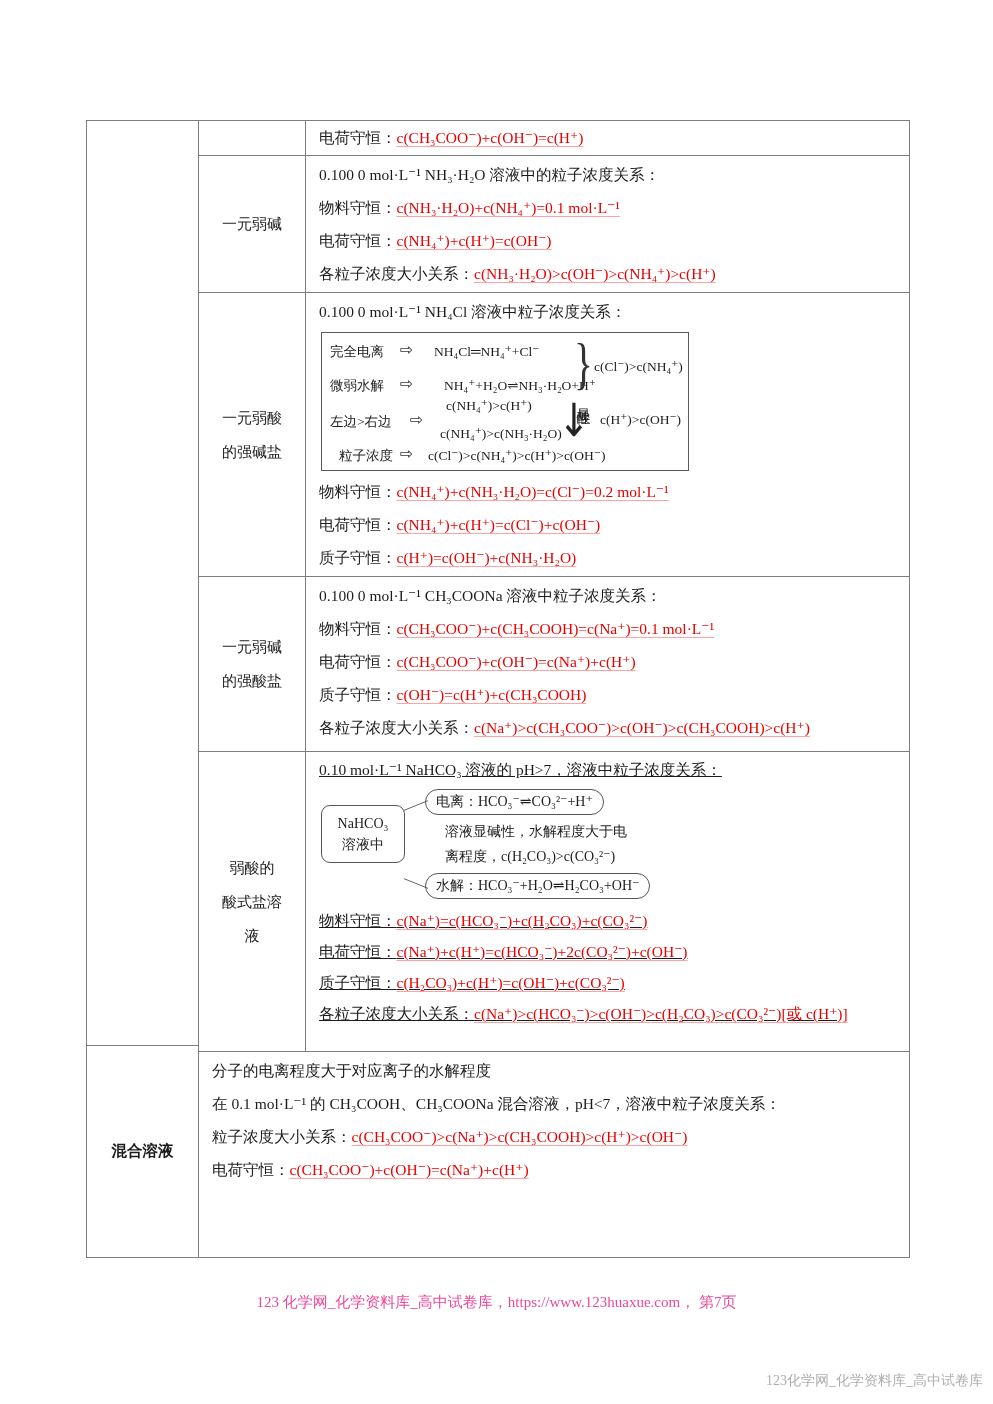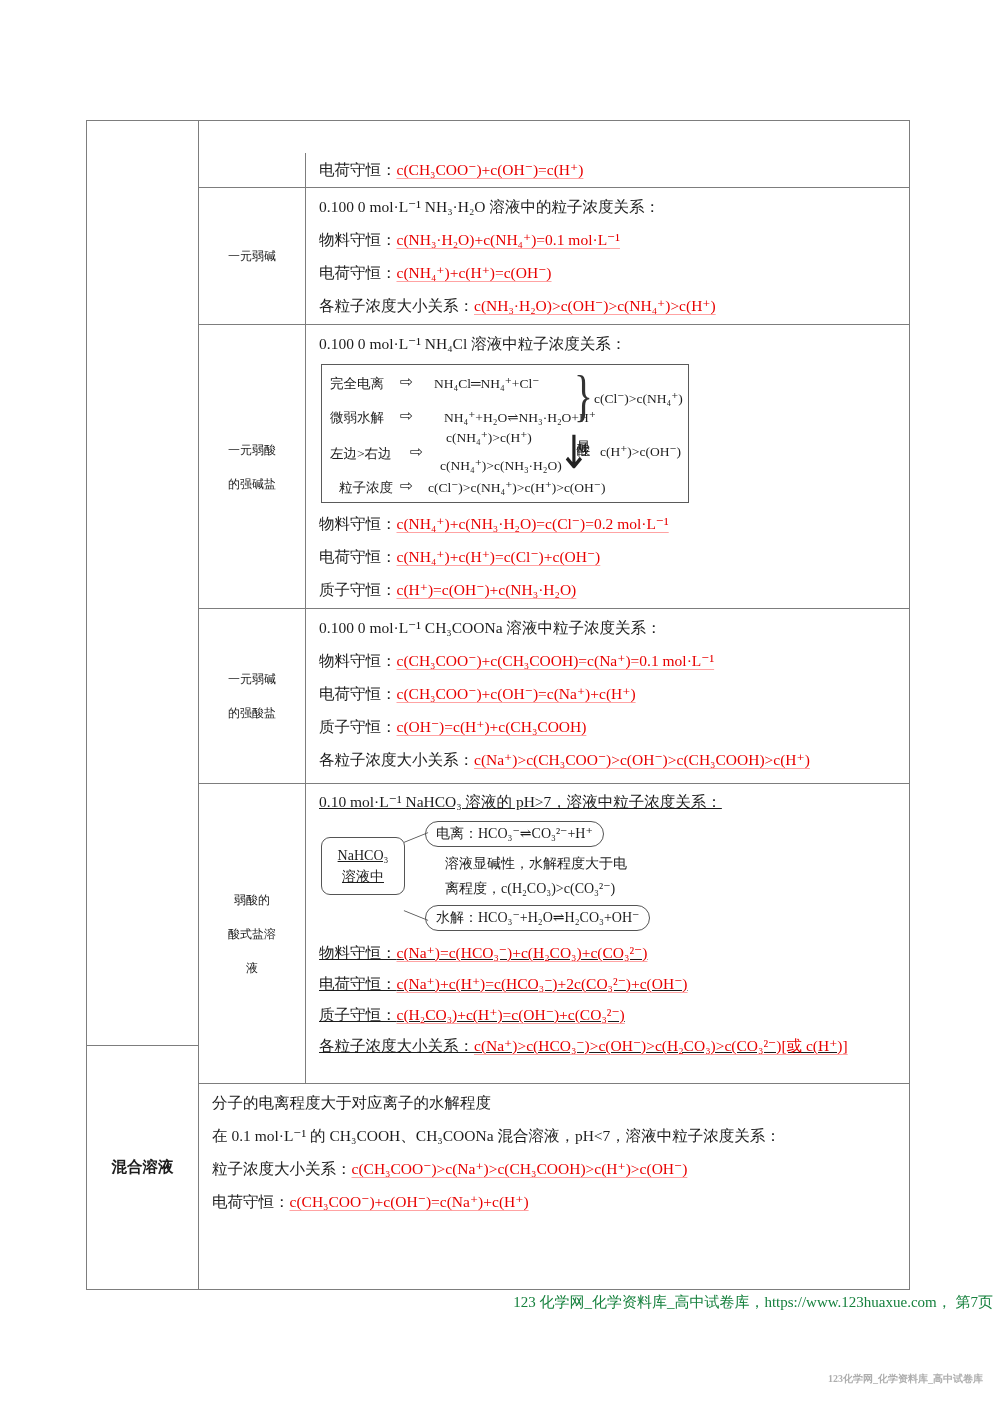--- a/index.html
+++ b/index.html
@@ -9,23 +9,23 @@
   .tbl{position:absolute;left:86px;top:120px;width:824px;display:flex;
        border:1px solid #7d7d7d;box-sizing:border-box;}
   .col1{width:114px;border-right:1px solid #7d7d7d;box-sizing:border-box;display:flex;flex-direction:column;font-weight:bold;}
   .c1top{height:925px;border-bottom:1px solid #7d7d7d;box-sizing:border-box;}
   .c1bot{flex:1;display:flex;align-items:center;justify-content:center;font-size:15.5px;}
   .rcol{width:710px;display:flex;flex-direction:column;}
   .row{display:flex;border-bottom:1px solid #7d7d7d;box-sizing:border-box;}
   .row:last-child{border-bottom:none;}
   .cell2{width:107px;border-right:1px solid #7d7d7d;box-sizing:border-box;
          display:flex;align-items:center;justify-content:center;text-align:center;
-         font-size:12px;line-height:34px;white-space:pre-line;}
+         font-size:15px;line-height:34px;white-space:pre-line;}
   .cell3{width:603px;box-sizing:border-box;padding:2px 10px 2px 13px;font-size:15.5px;}
-  .r1{min-height:35px;margin-top:32px;}.r2{min-height:135px;}.r3{min-height:280px;}
+  .r1{min-height:35px;}.r2{min-height:135px;}.r3{min-height:280px;}
   .r4{min-height:175px;}.r5{min-height:300px;}.r6{min-height:205px;}
   .ln{line-height:33px;}
   .r1 .ln{line-height:30px;}
   .r5 .ln{line-height:31px;text-decoration:underline;}
   .bk{color:#1c1c1c;}
   .rd{color:#e80000;text-decoration:underline;text-decoration-color:#ffa3a3;
       text-underline-offset:3px;text-decoration-thickness:1px;}
   
   .d1{position:relative;width:366px;height:137px;border:1px solid #5a5a5a;
       margin:4px 0 4px 2px;font-size:13.5px;}
@@ -33,31 +33,31 @@
   .d1 .arrow{font-family:"DejaVu Sans",sans-serif;font-size:16px;color:#333;}
   .d1 .brace{font-size:56px;font-weight:200;color:#333;line-height:66px;transform:scaleX(.7);}
   .d1 .dnarrow{font-family:"DejaVu Sans",sans-serif;font-size:38px;color:#222;
                transform:scaleY(1.2);line-height:50px;}
   .d1 .vtext{writing-mode:vertical-rl;letter-spacing:2px;font-size:13.5px;line-height:15px;}
   
   .d2{position:relative;width:430px;height:112px;margin:4px 0 4px 2px;font-size:14px;}
   .d2 .ab{position:absolute;white-space:nowrap;}
   .d2 .rbox{left:0;top:16px;width:82px;height:56px;border:1px solid #555;border-radius:9px;
             display:flex;align-items:center;justify-content:center;text-align:center;
-            line-height:21px;white-space:pre-line;text-decoration:underline;}
+            line-height:21px;white-space:pre-line;}
   .d2 .bub{height:24px;line-height:24px;padding:0 10px;border:1px solid #555;border-radius:13px;}
   .d2 .b1{left:104px;top:0;}
   .d2 .b2{left:104px;top:84px;}
   .d2 .tail{width:26px;height:0;border-top:1.5px solid #555;}
   .d2 .t1{left:82px;top:16px;transform:rotate(-22deg);}
   .d2 .t2{left:82px;top:94px;transform:rotate(22deg);}
   .d2 .mid{left:124px;top:30px;line-height:25px;white-space:pre-line;}
   
-  .footer{position:absolute;left:0;top:1293px;width:100%;text-align:right;font-size:15px;color:#15803d;}
-  .wm{position:absolute;right:10px;top:1372px;font-size:10px;color:#aeaeae;font-weight:bold;}
+  .footer{position:absolute;left:0;top:1293px;width:100%;text-align:center;font-size:15px;color:#ec4899;}
+  .wm{position:absolute;right:10px;top:1372px;font-size:14px;color:#aeaeae;}
 </style>
 </head>
 <body>
 
 <div class="page">
 
   <div class="tbl">
 
     <div class="col1">
       <div class="c1top"></div>

